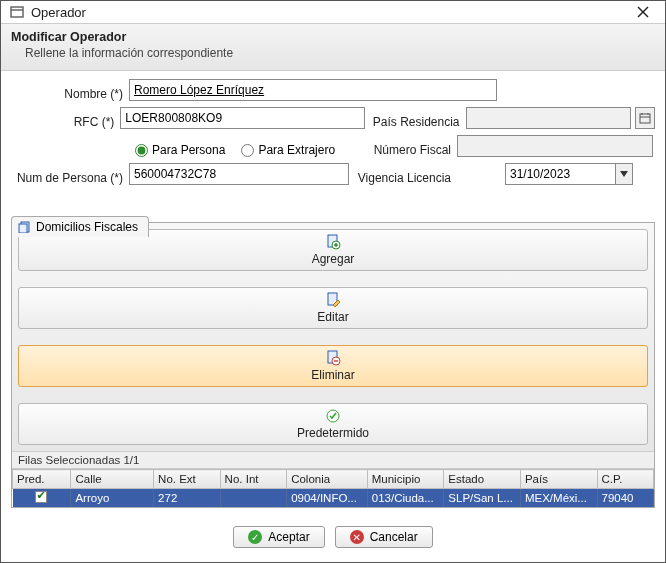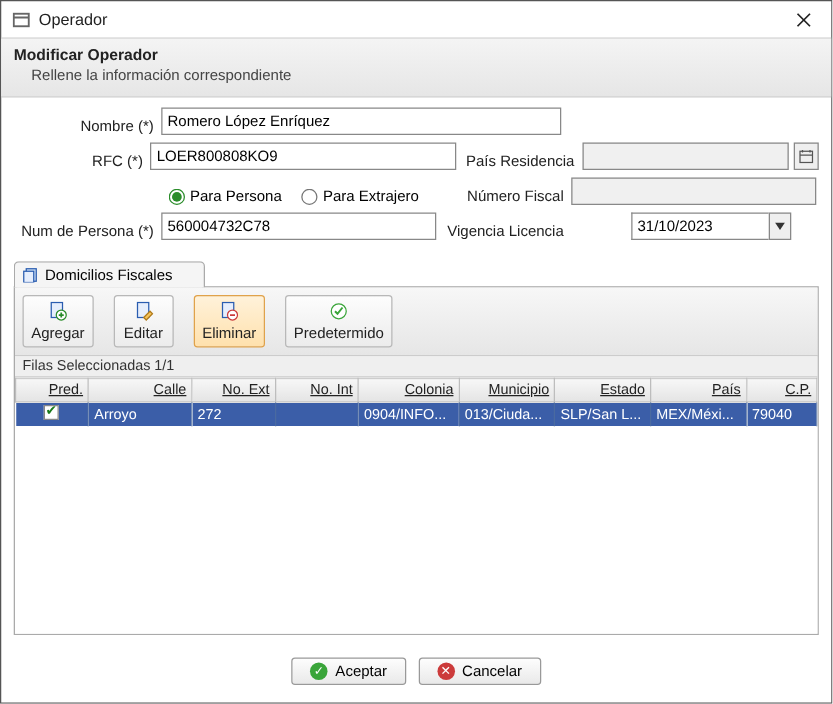--- a/index.html
+++ b/index.html
@@ -20,31 +20,31 @@
   input[type=text] { height: 22px; border: 1px solid #888; padding: 0 4px; background: #fff; }
   input[readonly] { background: #f0f0f0; }
   .radio-group { display: flex; align-items: center; gap: 16px; padding-left: 6px; }
   .radio-group label { display: flex; align-items: center; gap: 4px; cursor: pointer; }
   input[type=radio] { accent-color: #2a8c2a; margin:0; }
   .date-combo { display:flex;padding-left:48px; }
   .date-combo input { border-right:none; }
   .date-combo .drop { width:18px; height:22px; border:1px solid #888; background:#efefef; display:flex; align-items:center; justify-content:center; cursor:pointer; }
   .calbtn { width:22px; height:22px; border:1px solid #888; background:#efefef; margin-left:4px; display:flex; align-items:center; justify-content:center; cursor:pointer; }
   .tabbar { display:flex; align-items:flex-end; padding: 6px 10px 0 10px; }
-  .tab { display:flex; align-items:center; gap:4px; padding:3px 25px 3px 6px; border:1px solid #aaa; border-bottom:none; border-top-left-radius:4px; border-top-right-radius:4px; background:#f5f5f5; position:relative; top:1px; }
+  .tab { display:flex; align-items:center; gap:4px; padding:3px 10px 3px 6px; border:1px solid #aaa; border-bottom:none; border-top-left-radius:4px; border-top-right-radius:4px; background:#f5f5f5; position:relative; top:15px; }
   .tab .tabicon { color:#2a5db0; }
   .panel { margin: 0 10px 8px 10px; border:1px solid #aaa; background:#efefef; display:flex; flex-direction:column; flex:1; }
-  .toolbar { display:flex; gap:16px; padding:6px; background:linear-gradient(#f7f7f7,#e6e6e6); border-bottom:1px solid #ccc; }
+  .toolbar { display:flex; gap:16px; padding:6px; background:linear-gradient(#f7f7f7,#e6e6e6); border-bottom:1px solid #ccc;flex-direction:column; }
   .tbtn { min-width:48px; height:42px; border:1px solid #b8b8b8; border-radius:3px; background:linear-gradient(#fdfdfd,#ececec); display:flex; flex-direction:column; align-items:center; justify-content:center; gap:2px; padding:2px 6px; cursor:pointer; font-size:11px; color:#222; }
   .tbtn.active { border-color:#e0a24a; background:linear-gradient(#fff2da,#ffe1ad); }
   .tbtn .ticon { width:16px; height:16px; display:flex; align-items:center; justify-content:center; }
   .selinfo { padding:2px 6px; background:#efefef; color:#333; border-bottom:1px solid #ccc; font-size:11.5px; }
   .grid { flex:1; background:#fff; overflow:auto; position:relative; }
   table { border-collapse:collapse; width:100%; table-layout:fixed; }
-  th { background:linear-gradient(#f7f7f7,#e4e4e4); border:1px solid #bdbdbd; font-weight:normal; padding:3px 4px; color:#222; font-size:11.5px; text-align:right; overflow:hidden; white-space:nowrap; text-overflow:ellipsis;text-decoration:underline; }
+  th { background:linear-gradient(#f7f7f7,#e4e4e4); border:1px solid #bdbdbd; font-weight:normal; padding:3px 4px; color:#222; font-size:11.5px; text-align:left; overflow:hidden; white-space:nowrap; text-overflow:ellipsis; }
   td { border-right:1px solid #4a6aa0; padding:2px 4px; font-size:11.5px; white-space:nowrap; overflow:hidden; text-overflow:ellipsis; }
   tr.selrow td { background:#3b5ea8; color:#fff; }
   .chk { display:inline-block; width:12px; height:12px; border:1px solid #888; background:#fff; position:relative; }
   .chk.checked::after { content:"✔"; position:absolute; top:-3px; left:0; font-size:11px; color:#1a7a1a; }
   .footer { display:flex; justify-content:center; gap:10px; padding:10px 0 14px 0; }
   .fbtn { display:flex; align-items:center; gap:6px; padding:3px 14px; border:1px solid #999; border-radius:3px; background:linear-gradient(#fdfdfd,#e9e9e9); cursor:pointer; }
   .circ { width:14px; height:14px; border-radius:50%; display:flex; align-items:center; justify-content:center; font-size:10px; color:#fff; }
   .circ.ok { background:#3aa53a; }
   .circ.no { background:#cc3b3b; }
   svg { display:block; }
@@ -71,21 +71,21 @@
   </div>
 
   <div class="header">
     <div class="h1">Modificar Operador</div>
     <div class="h2">Rellene la información correspondiente</div>
   </div>
 
   <div class="form">
     <div class="row">
       <div class="lbl w1">Nombre (*)</div>
-      <input type="text" style="width: 320px;" value="Romero López Enríquez">
+      <input type="text" style="width: 368px; text-decoration: underline;" value="Romero López Enríquez">
     </div>
     <div class="row">
       <div class="lbl w1">RFC (*)</div>
       <input type="text" style="width: 264px;" value="LOER800808KO9">
       <div class="lbl w2" style="margin-left:8px">País Residencia</div>
       <input type="text" readonly="" style="width: 170px;" value="">
       <span class="calbtn">
         <svg width="12" height="12" viewBox="0 0 12 12">
             <rect x="1" y="2" width="10" height="9" fill="none" stroke="#555"></rect>
             <line x1="1" y1="5" x2="11" y2="5" stroke="#555"></line>

